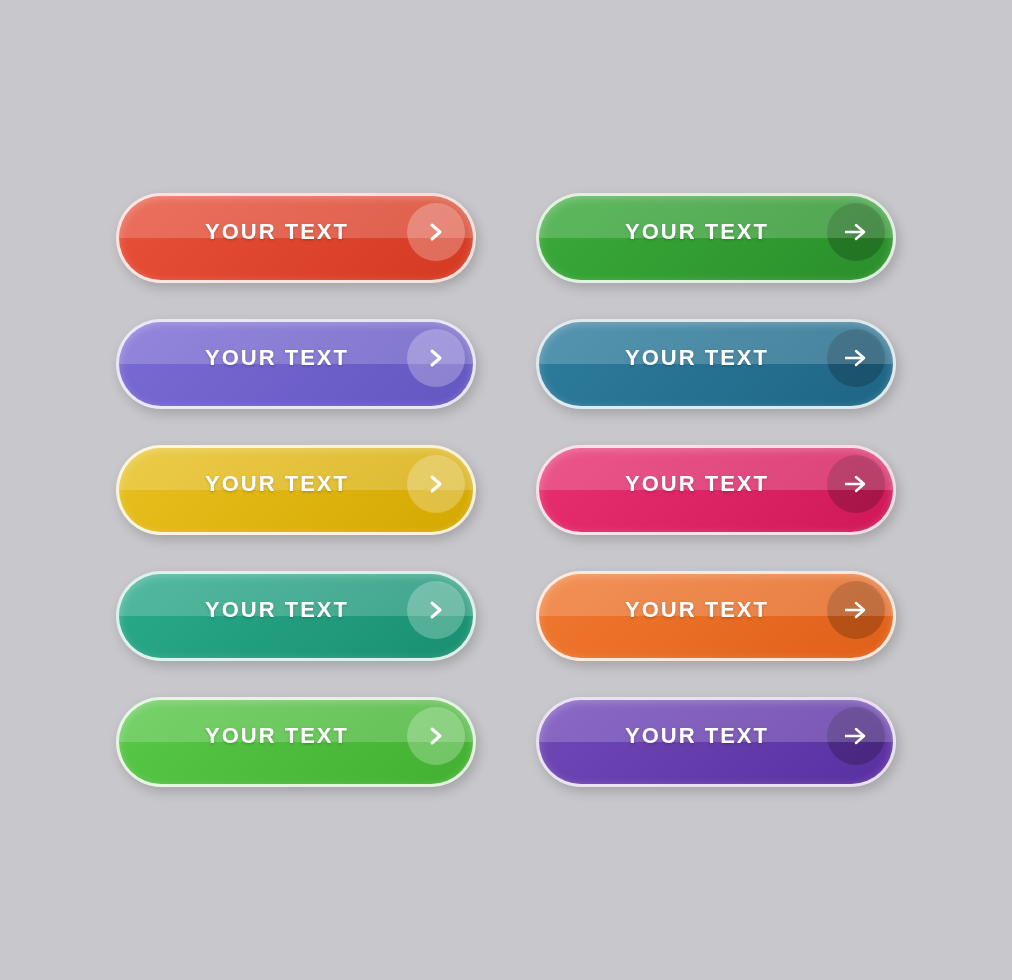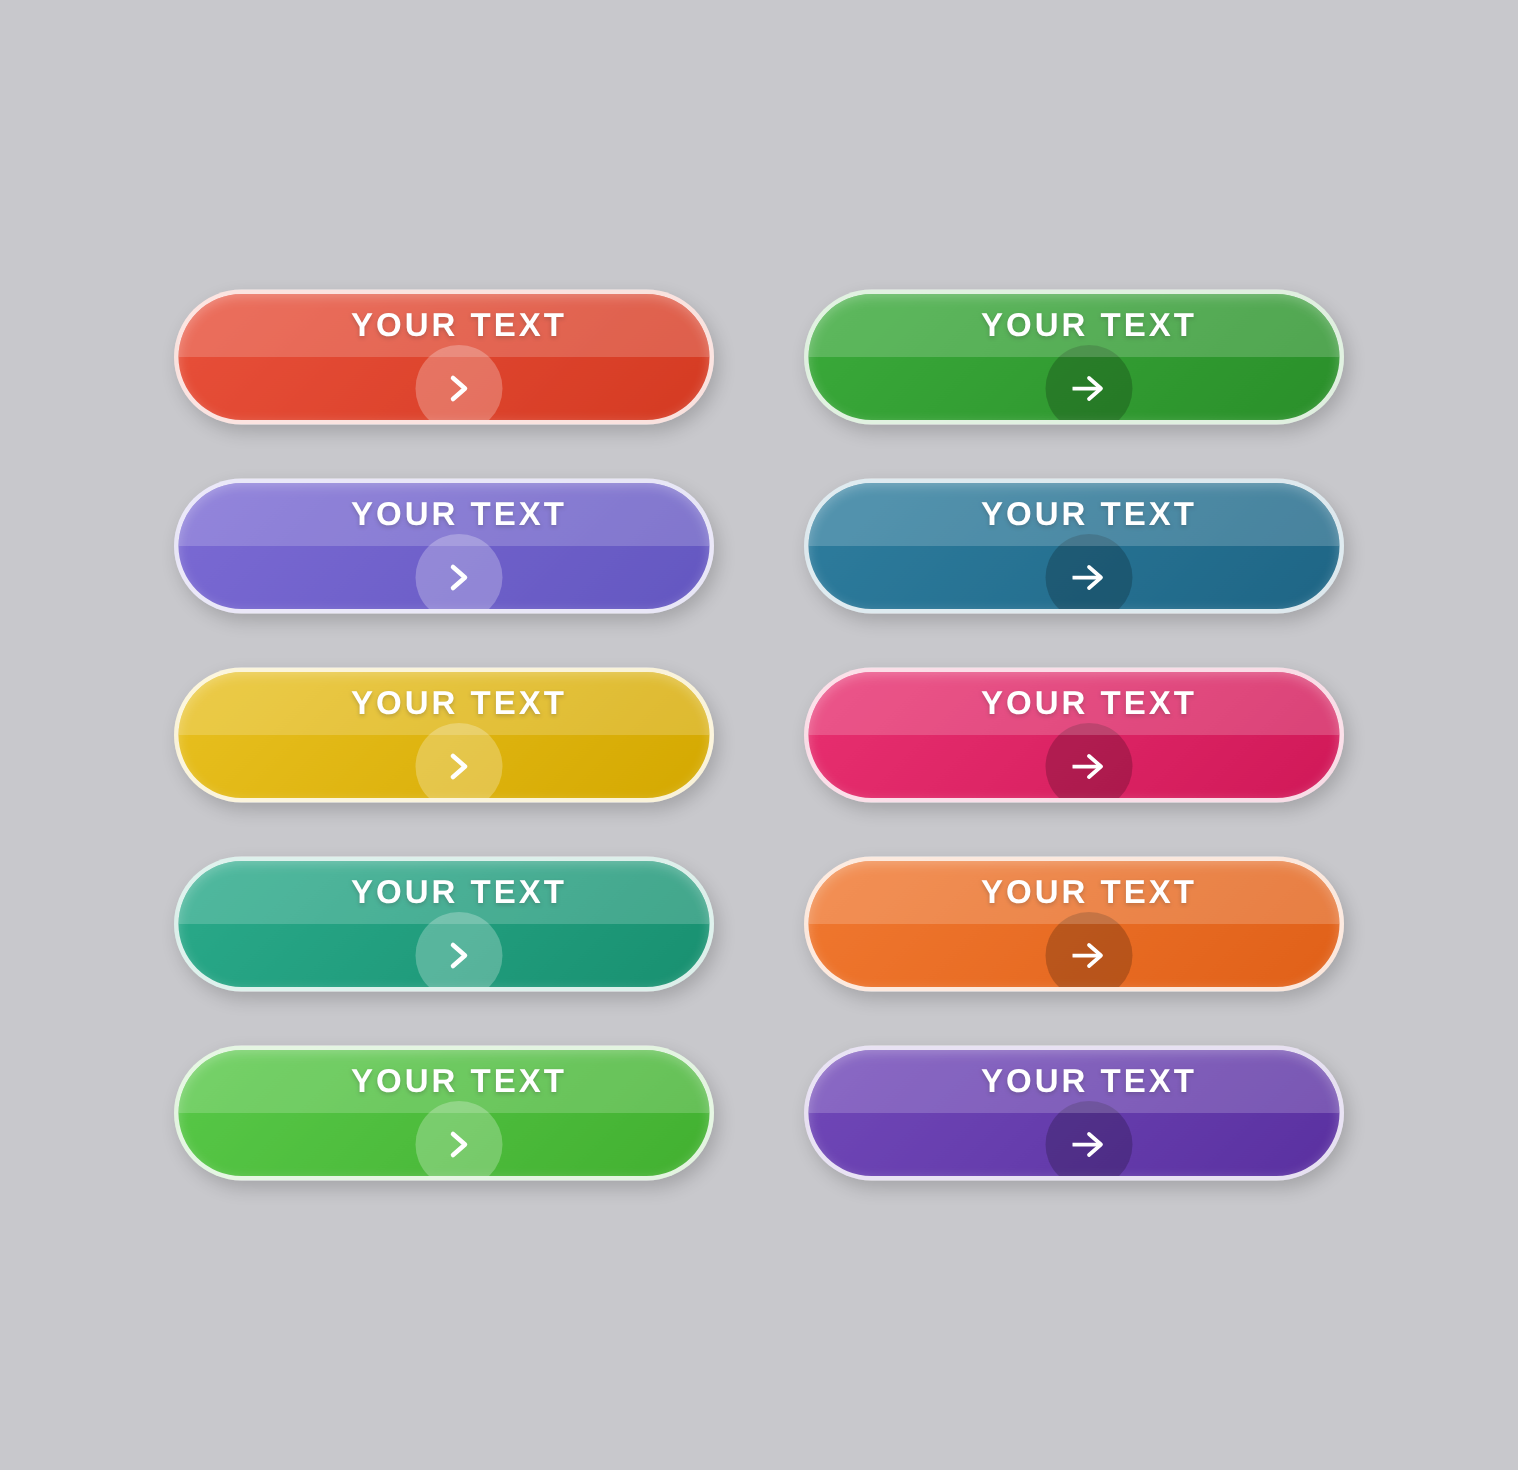--- a/index.html
+++ b/index.html
@@ -33,21 +33,20 @@
       justify-content: space-between;
       width: 360px;
       height: 90px;
       border-radius: 50px;
       padding: 8px 8px 20px 28px;
       border: 3px solid rgba(255,255,255,0.85);
       box-shadow: 3px 5px 12px rgba(0,0,0,0.18), inset 0 2px 8px rgba(255,255,255,0.25);
       cursor: pointer;
       position: relative;
       overflow: hidden;
-      flex-direction: column;
     }
 
     .btn::before {
       content: '';
       position: absolute;
       top: 0; left: 0; right: 0;
       height: 50%;
       background: rgba(255,255,255,0.18);
       border-radius: 50px 50px 0 0;
       pointer-events: none;

